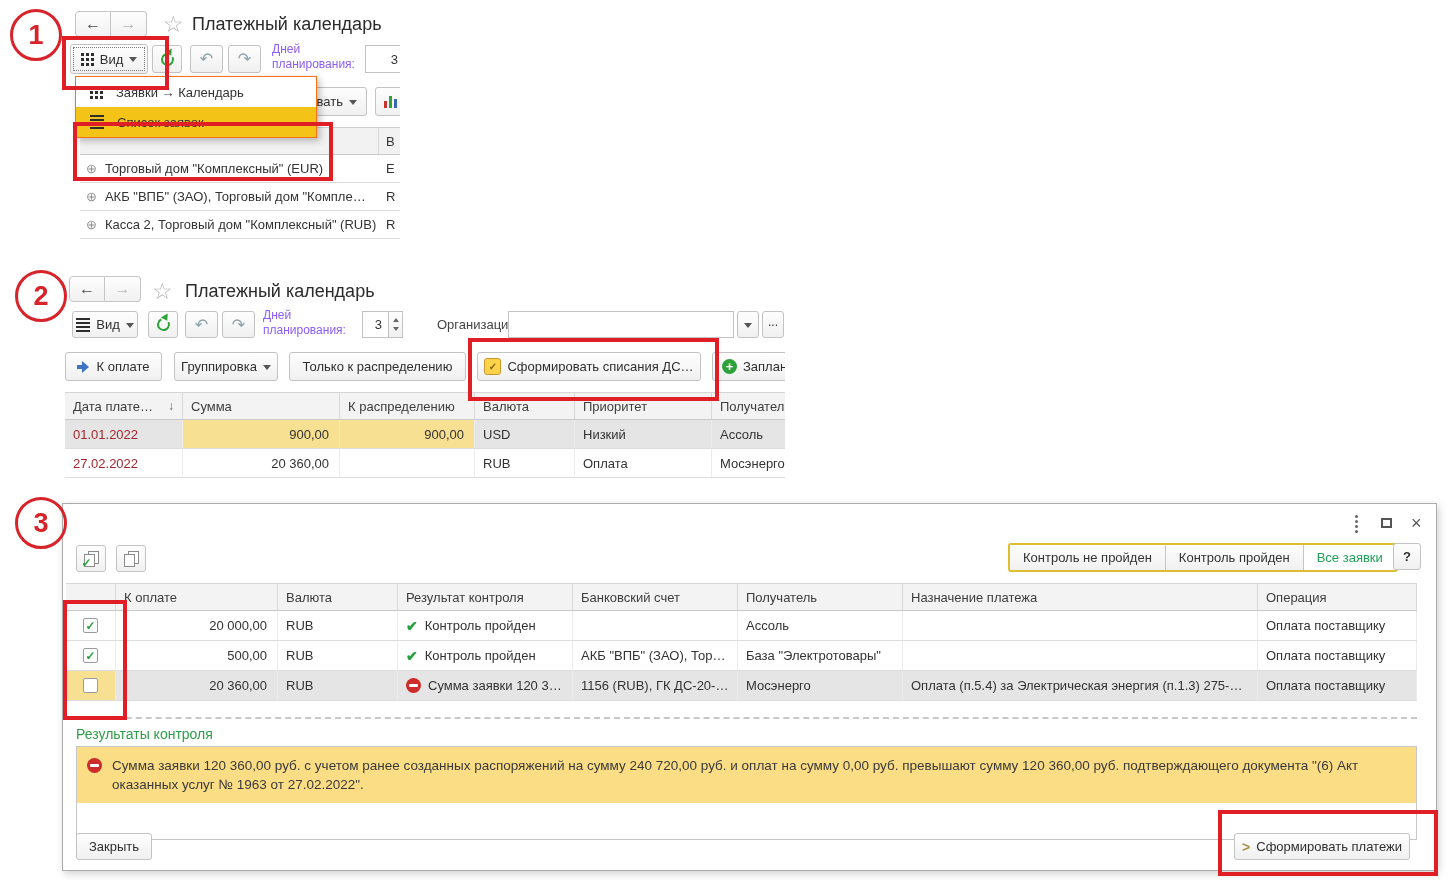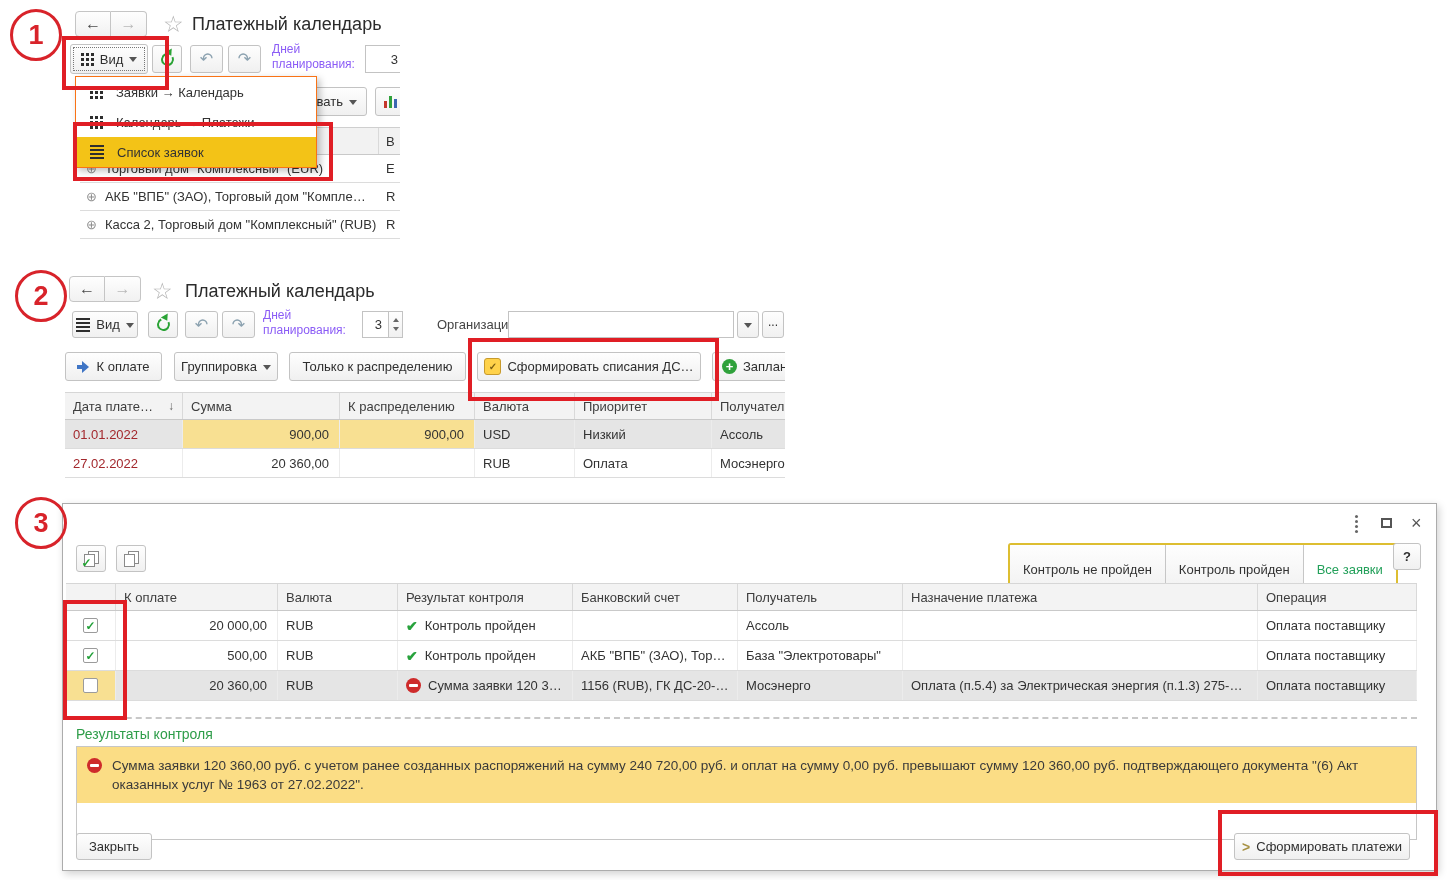--- a/index.html
+++ b/index.html
@@ -77,21 +77,21 @@
   .ctr{justify-content:center}
   
   .s1row{position:absolute;width:320px;height:28px;border-bottom:1px solid #DCDCDC;display:flex;align-items:center;gap:8px;padding:0 6px;box-sizing:border-box;font-size:13px;background:#fff}
   .s1head{position:absolute;width:320px;height:28px;background:#F2F2F2;border-top:1px solid #CFCFCF;border-bottom:1px solid #C9C9C9;box-sizing:border-box}
   .colline{position:absolute;left:298px;top:0;bottom:0;width:1px;background:#D9D9D9}
   .expand{color:#909090;font-size:13px}
   .curval{position:absolute;left:306px;font-size:13px;color:#333}
   
   .dialog{position:absolute;left:62px;top:503px;width:1375px;height:368px;background:#fff;border:1px solid #ACACAC;box-shadow:2px 3px 8px rgba(0,0,0,.18);box-sizing:border-box}
   .fgrp{position:absolute;display:flex;border:2px solid #DDBE31;border-radius:3px;background:#fff;overflow:hidden}
-  .fbtn{height:25px;display:flex;align-items:center;padding:12px 13px;font-size:13px;background:linear-gradient(#FEFEFE,#F0F0F0);border-right:1px solid #C6C6C6;color:#333;white-space:nowrap}
+  .fbtn{height:25px;display:flex;align-items:center;padding:0 13px;font-size:13px;background:linear-gradient(#FEFEFE,#F0F0F0);border-right:1px solid #C6C6C6;color:#333;white-space:nowrap}
   .fbtn.active{background:#fff;color:#23A05A;border-right:none}
   .splitter{position:absolute;border-top:2px dashed #C8C8C8}
   .greenlabel{position:absolute;color:#2E9D49;font-size:14px}
   .resultsbox{position:absolute;border:1px solid #C6C6C6;background:#fff;box-sizing:border-box}
   .warnbar{height:56px;background:#FBDD85;display:flex;gap:10px;padding:9px 10px;box-sizing:border-box;align-items:flex-start}
   .warntext{font-size:13.5px;line-height:19px;color:#3A3A3A}
   .chev{color:#A79143;font-weight:bold;font-size:14px}
   .vline{position:absolute;width:1px;background:#D5D5D5}
 </style>
 </head>
@@ -159,24 +159,20 @@
       <span class="glyph expand">⊕</span>
       <span>Касса 2, Торговый дом "Комплексный" (RUB)</span>
       <span class="curval">R</span>
     </div>
 
     <div class="menu">
       <div class="mi">
         <span class="i-grid"></span>
         <span>Заявки → Календарь</span>
       </div>
-      <div class="mi">
-        <span class="i-grid"></span>
-        <span>Календарь → Платежи</span>
-      </div>
       <div class="mi sel">
         <span class="i-bars"></span>
         <span>Список заявок</span>
       </div>
     </div>
   </div>
 
   <div class="clip" style="left:0;top:265px;width:785px;height:216px">
     <div class="navgrp" style="left:69px;top:11px">
       <div class="navbtn">

